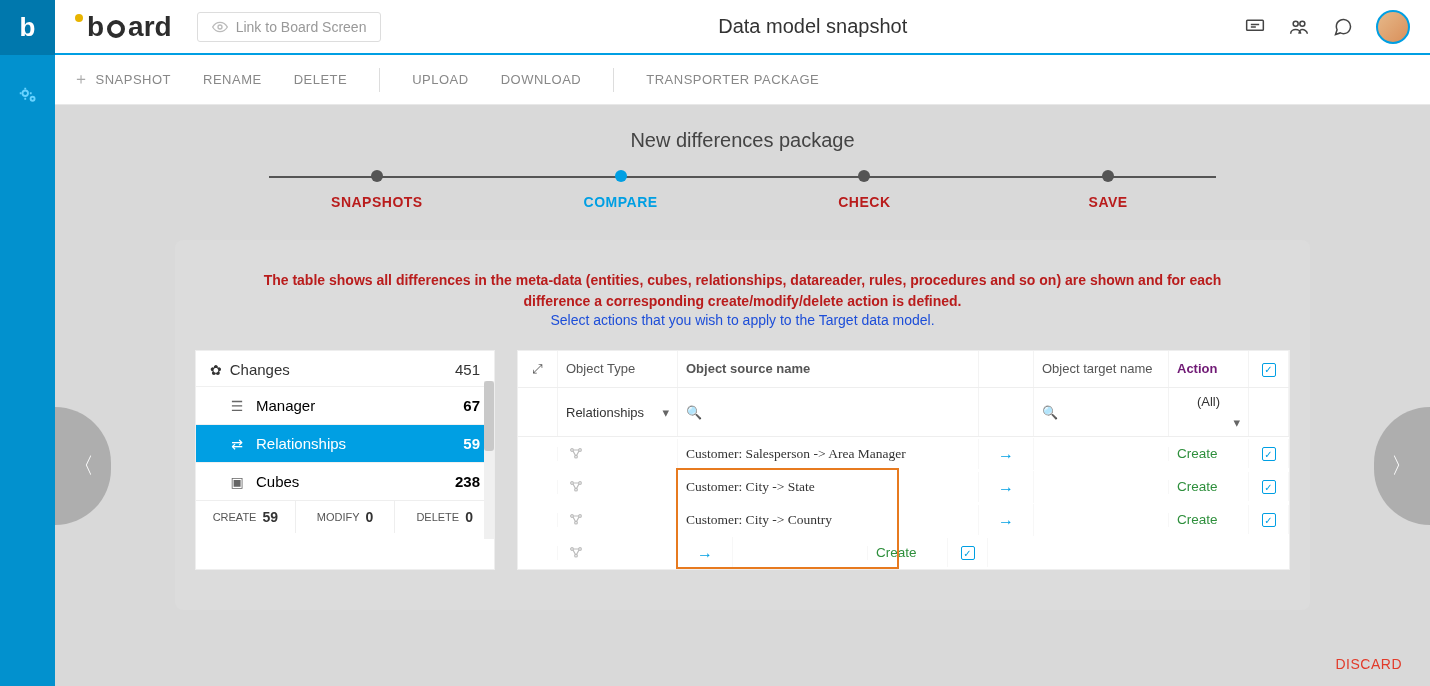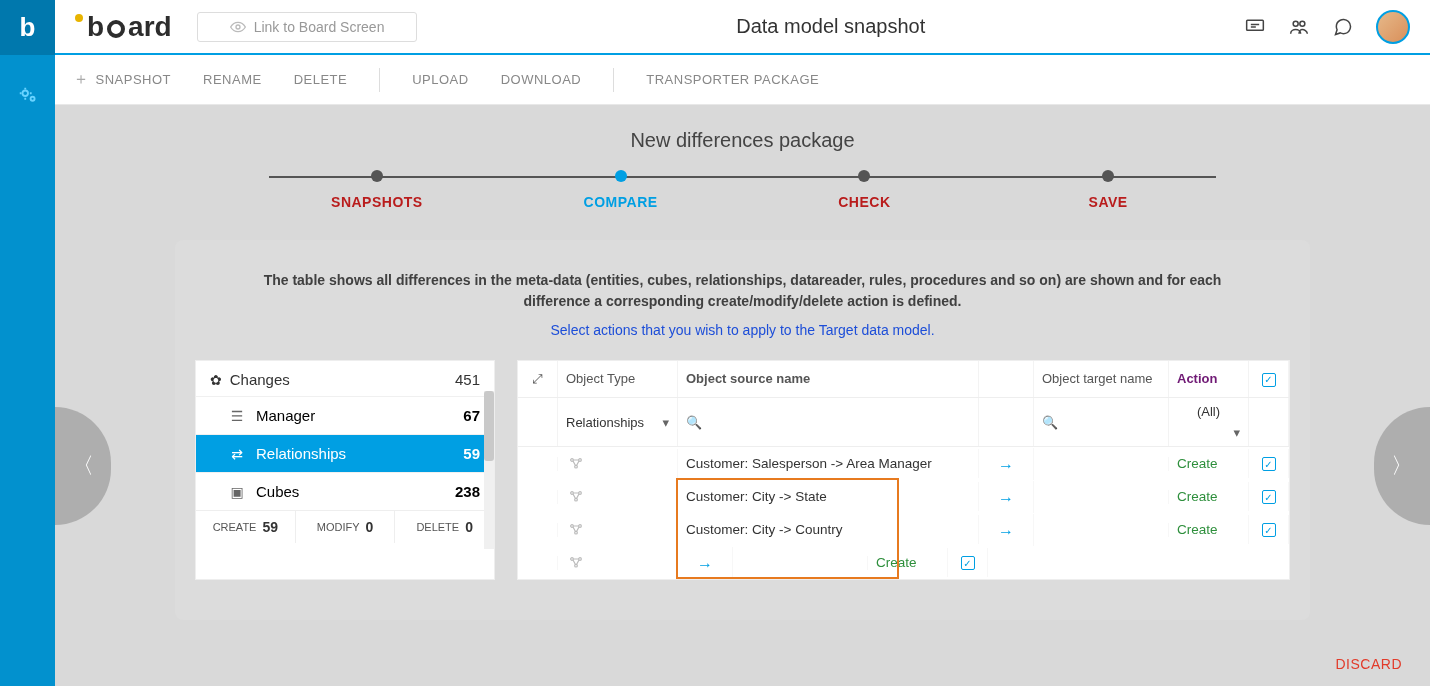--- a/index.html
+++ b/index.html
@@ -17,38 +17,38 @@
   .layout{display:flex;height:100%;}
   .rail{width:55px;background:#0291ce;display:flex;flex-direction:column;align-items:center;}
   .rail-logo{width:55px;height:55px;background:#0078ad;display:flex;align-items:center;justify-content:center;color:#fff;font-size:26px;font-weight:700;}
   .rail-icon{margin-top:30px;color:#69d3ff;font-size:18px;}
   .main{flex:1;display:flex;flex-direction:column;}
   .topbar{height:55px;border-bottom:2px solid var(--accent);display:flex;align-items:center;padding:0 20px;}
   .brand{font-size:28px;font-weight:700;display:flex;align-items:center;gap:2px;}
   .brand .b{color:#2d2d2d;}
   .brand .o{display:inline-block;width:18px;height:18px;border:4px solid #2d2d2d;border-radius:50%;margin:0 1px;position:relative;top:2px;}
   .brand-dot{width:8px;height:8px;border-radius:50%;display:inline-block;margin-bottom:18px;}
-  .link-board{margin-left:25px;border:1px solid #ddd;border-radius:3px;padding:6px 32px;color:#999;font-size:14px;display:flex;align-items:center;gap:8px;}
+  .link-board{margin-left:25px;border:1px solid #ddd;border-radius:3px;padding:6px 14px;color:#999;font-size:14px;display:flex;align-items:center;gap:8px;}
   .page-title{flex:1;text-align:center;font-size:20px;color:#333;}
   .top-icons{display:flex;align-items:center;gap:22px;font-size:20px;color:#555;}
   .avatar{width:34px;height:34px;border-radius:50%;background:linear-gradient(135deg,#e6b98a,#d98f5a);border:2px solid var(--accent);}
   .toolbar{height:50px;border-bottom:1px solid #e8e8e8;display:flex;align-items:center;padding:0 18px;gap:32px;color:#888;font-size:13px;letter-spacing:.5px;}
   .toolbar .divider{width:1px;height:24px;background:#ddd;}
   .tb-item{display:flex;align-items:center;gap:6px;cursor:pointer;}
   .canvas{flex:1;background:var(--bg);position:relative;overflow:hidden;}
   .section-title{text-align:center;font-size:20px;color:#444;padding:24px 0 18px;}
   .stepper{display:flex;align-items:center;justify-content:space-between;margin:0 200px 30px;position:relative;}
   .stepper-line{position:absolute;top:6px;left:14px;right:14px;height:2px;background:#555;}
   .step{position:relative;text-align:center;flex:1;}
   .dot{width:12px;height:12px;border-radius:50%;background:#555;margin:0 auto;}
   .dot.active{background:var(--accent);}
   .step-label{margin-top:12px;font-size:14px;font-weight:700;color:#b91c1c;letter-spacing:.5px;}
   .step-label.active{color:var(--accent);}
   .panel{background:#dcdcdc;border-radius:8px;margin:0 120px;padding:30px 20px 40px;position:relative;}
-  .intro{text-align:center;color:#404040;font-size:14px;line-height:1.5;max-width:1020px;margin:0 auto 10px;font-weight:600;}
+  .intro{text-align:center;color:#b91c1c;font-size:14px;line-height:1.5;max-width:1020px;margin:0 auto 0;font-weight:600;}
   .subintro{text-align:center;color:#1d4ed8;font-size:14px;margin-bottom:22px;}
   .grid{display:flex;gap:22px;}
   .changes{width:300px;background:#fff;position:relative;border:1px solid #eee;}
   .ch-head{display:flex;justify-content:space-between;padding:10px 14px 8px;font-size:15px;color:#333;align-items:center;}
   .ch-head .ico{font-size:14px;margin-right:8px;}
   .ch-row{display:flex;justify-content:space-between;align-items:center;padding:10px 14px;font-size:15px;border-top:1px solid #f0f0f0;}
   .ch-row .ico{width:22px;text-align:center;color:#666;margin-right:8px;font-size:14px;}
   .ch-row.active{background:var(--blue-row);color:#fff;}
   .ch-row.active .ico{color:#fff;}
   .ch-row .cnt{font-weight:600;}
@@ -75,21 +75,21 @@
   .tf.type{width:120px;}
   .tf.src{flex:1.3;color:#999;}
   .tf.arrow{width:55px;}
   .tf.tgt{width:135px;color:#999;}
   .tf.action{width:80px;flex-direction:column;}
   .tf.chk{width:40px;}
   .trow{display:flex;font-size:13.5px;color:#333;align-items:center;min-height:33px;}
   .td{padding:7px 8px;border-right:1px solid #f7f7f7;}
   .td.exp{width:40px;text-align:center;color:#ccc;}
   .td.type{width:120px;color:#888;text-align:center;}
-  .td.src{flex:1.3;}
+  .td.src{flex:1.3;font-family:Liberation Serif, serif;}
   .td.arrow{width:55px;text-align:center;color:var(--accent);font-size:16px;}
   .td.tgt{width:135px;}
   .td.action{width:80px;color:var(--green);}
   .td.chk{width:40px;text-align:center;color:var(--accent);}
   .nav-arrow{position:absolute;top:52%;width:56px;height:118px;background:#aeaeae;color:#fff;display:flex;align-items:center;justify-content:center;font-size:22px;border-radius:0;}
   .nav-arrow.left{left:0;border-top-right-radius:70px;border-bottom-right-radius:70px;}
   .nav-arrow.right{right:0;border-top-left-radius:70px;border-bottom-left-radius:70px;}
   .discard{position:absolute;right:28px;bottom:14px;color:#e23b2a;font-size:14px;letter-spacing:.5px;cursor:pointer;font-weight:500;}
   .chk-box{display:inline-flex;width:14px;height:14px;border:1.5px solid var(--accent);border-radius:2px;align-items:center;justify-content:center;font-size:10px;color:var(--accent);}
   svg{display:block;}

